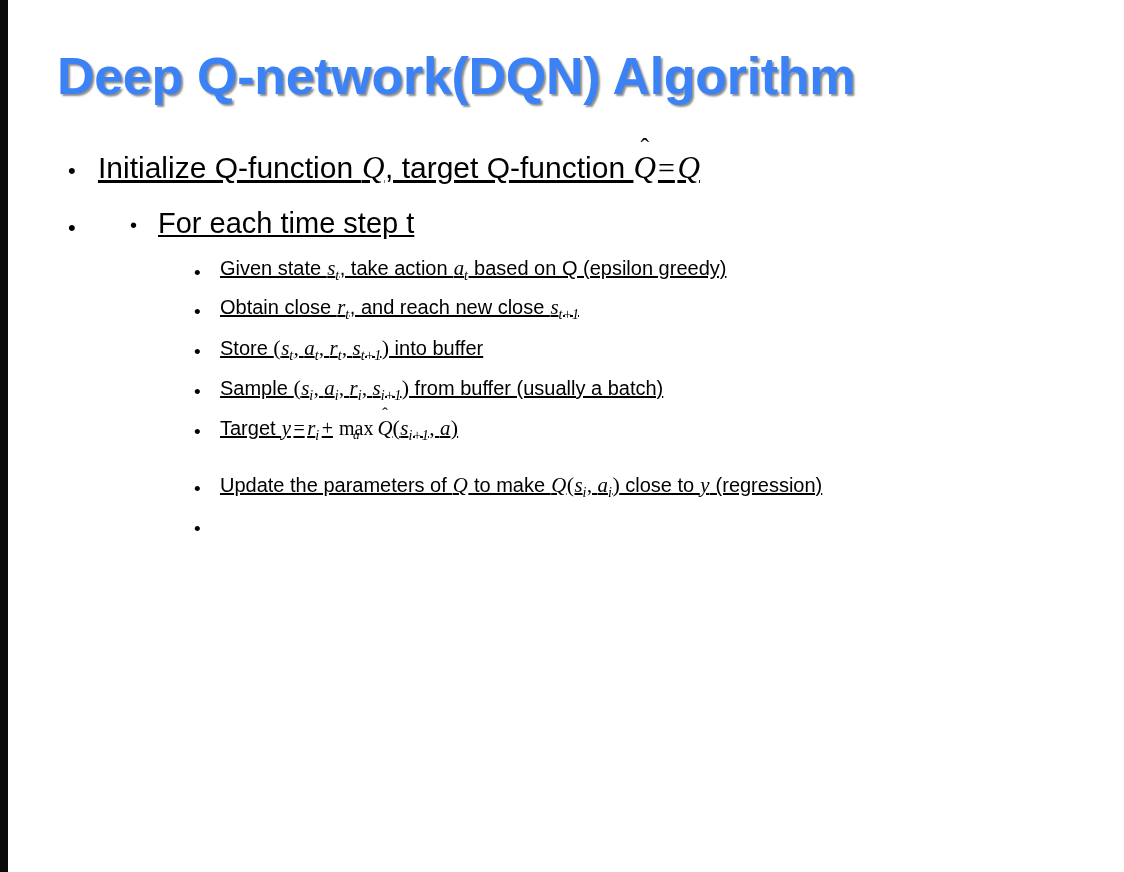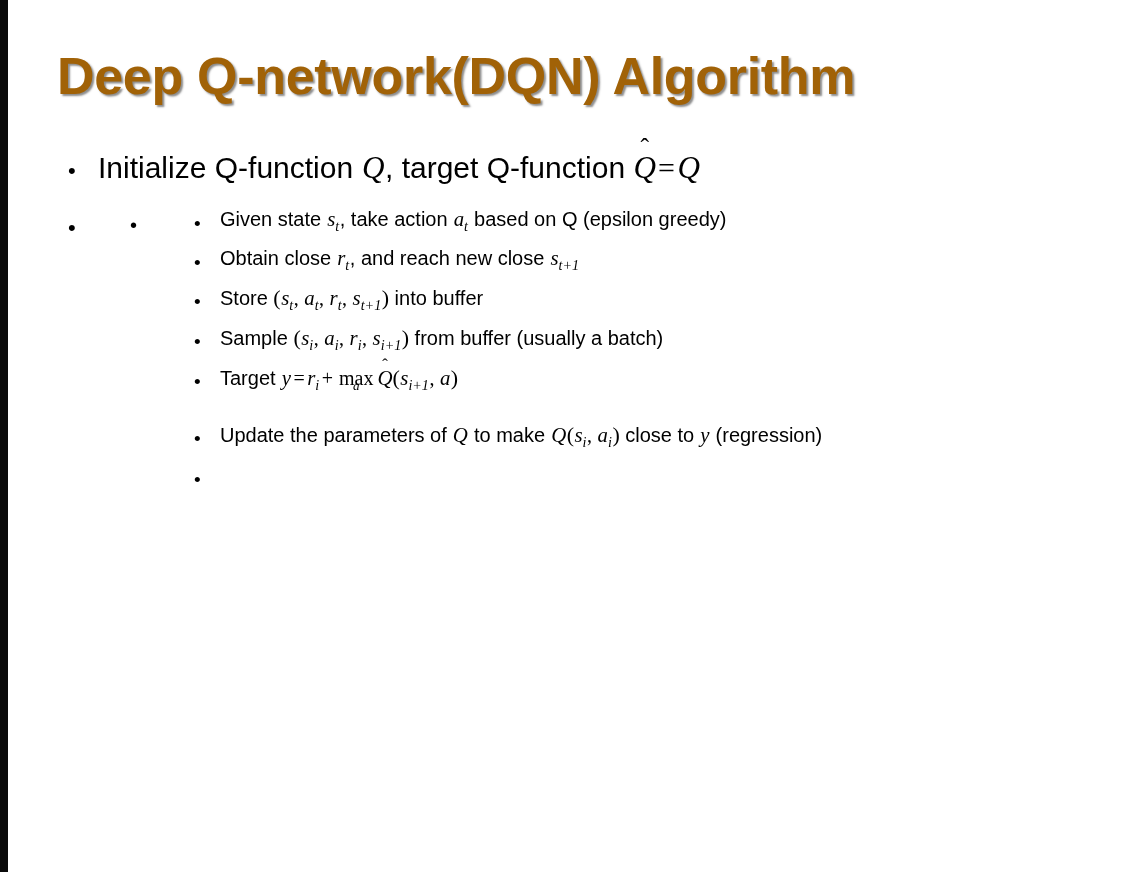--- a/index.html
+++ b/index.html
@@ -32,21 +32,21 @@
   }
   #slide-title {
     position: absolute;
     left: 57px;
     top: 47px;
     font-size: 52px;
     font-weight: bold;
     line-height: 1.12;
     letter-spacing: -0.3px;
     white-space: nowrap;
-    color: #a16207;
+    color: #3b82f6;
     text-shadow: 2px 2px 2px rgba(120,120,120,0.85);
   }
   #body-list {
     position: absolute;
     left: 0;
     top: 148px;
     width: 1124px;
   }
   .bullet-row {
     position: relative;
@@ -54,20 +54,21 @@
     color: #000;
   }
   .bullet-row .dot {
     position: absolute;
     font-size: 26px;
     line-height: 1;
     user-select: none;
   }
   .bullet-row .btext {
     display: block;
+    text-decoration: underline;
   }
 
   
   .lvl1 { margin-bottom: 16px; }
   .lvl1 .dot  { left: 68px; top: 12px; font-size: 22px; }
   .lvl1 .btext{ margin-left: 98px; margin-right: 30px; font-size: 30px; line-height: 1.3; }
 
   
   .lvl2 { margin-bottom: 12px; }
   .lvl2 .dot  { left: 130px; top: 10px; font-size: 20px; }
@@ -159,20 +160,21 @@
       <span class="dot">•</span>
       <span class="btext"><span>Initialize Q-function </span><span class="mi">Q</span><span>, target Q-function </span><span class="hatwrap"><span class="hatmark">̂</span><span>Q</span></span><span class="mo">=</span><span class="mi">Q</span></span>
     </div>
 
     <div class="bullet-row lvl1">
       <span class="dot">•</span>
     </div>
 
     <div class="bullet-row lvl2">
       <span class="dot">•</span>
+      <span class="btext">For each time step t</span>
     </div>
 
     <div class="bullet-row lvl3">
       <span class="dot">•</span>
       <span class="btext"><span>Given state </span><span class="mi"><span>s</span><span class="sub">t</span></span><span>, take action </span><span class="mi"><span>a</span><span class="sub">t</span></span><span> based on Q (epsilon greedy)</span></span>
     </div>
 
     <div class="bullet-row lvl3">
       <span class="dot">•</span>
       <span class="btext"><span>Obtain close </span><span class="mi"><span>r</span><span class="sub">t</span></span><span>, and reach new close </span><span class="mi"><span>s</span><span class="sub up">t+1</span></span></span>

